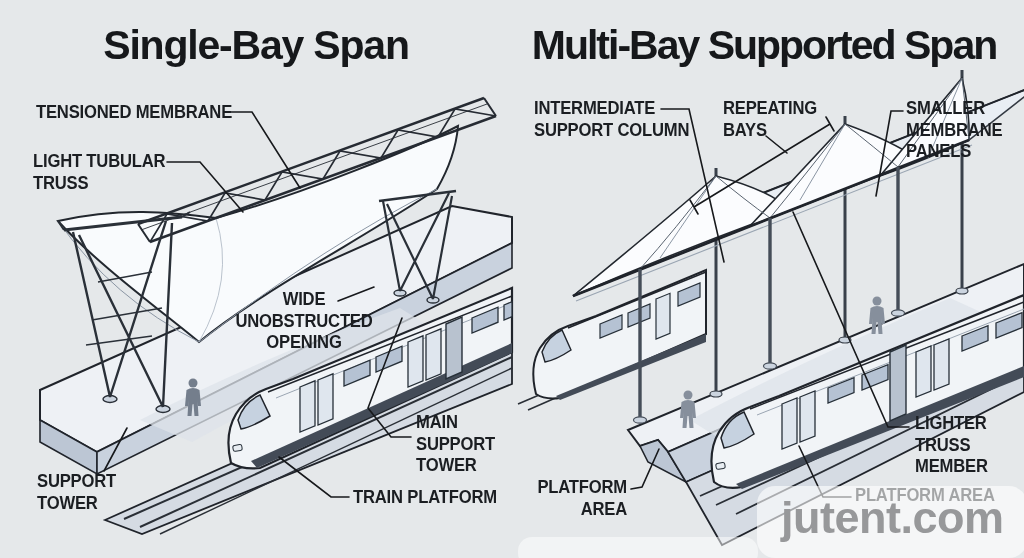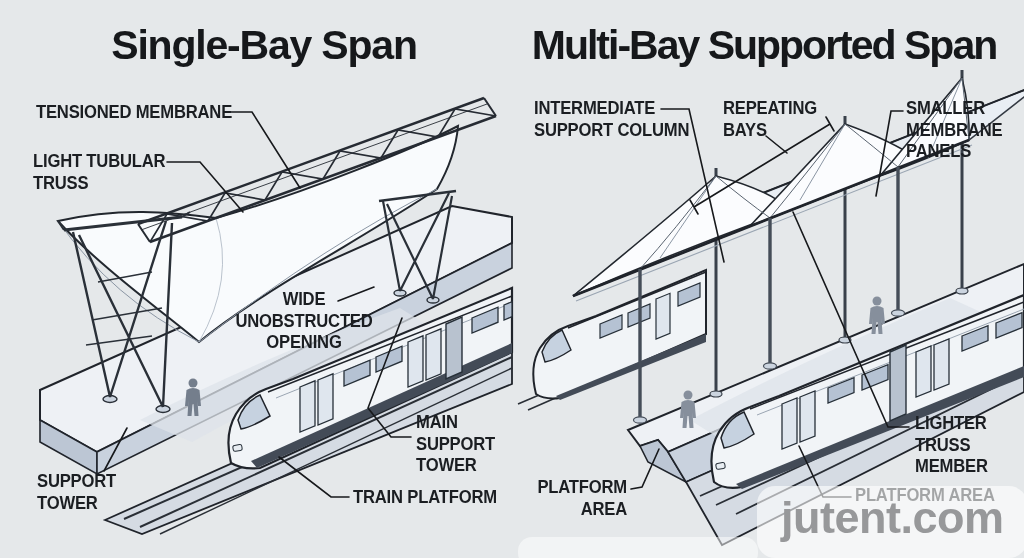--- a/index.html
+++ b/index.html
@@ -184,21 +184,21 @@
       <path d="M661,109 L689,109 L724,262"></path>
       <path d="M766,136 L787,153"></path>
       <path d="M694,207 L830,124 M690,200 L698,214 M826,117 L834,131"></path>
       <path d="M903,111 L891,111 L876,196"></path>
       <path d="M909,427 L888,427 L793,212"></path>
       <path d="M631,489 L642,487 L659,449"></path>
       <path d="M851,497 L823,497 L799,446"></path>
     </g>
   </svg>
 
-  <div class="title" style="left:8px;top:22px">Single-Bay Span</div>
+  <div class="title" style="left:0;top:22px">Single-Bay Span</div>
   <div class="title" style="left:508px;top:22px;letter-spacing:-2px">Multi-Bay Supported Span</div>
 
   <div class="lbl" style="left:36px;top:102px">TENSIONED MEMBRANE</div>
   <div class="lbl" style="left:33px;top:151px">LIGHT TUBULAR
 TRUSS</div>
   <div class="lbl center" style="left:204px;top:289px;width:200px">WIDE
 UNOBSTRUCTED
 OPENING</div>
   <div class="lbl" style="left:416px;top:412px">MAIN
 SUPPORT

